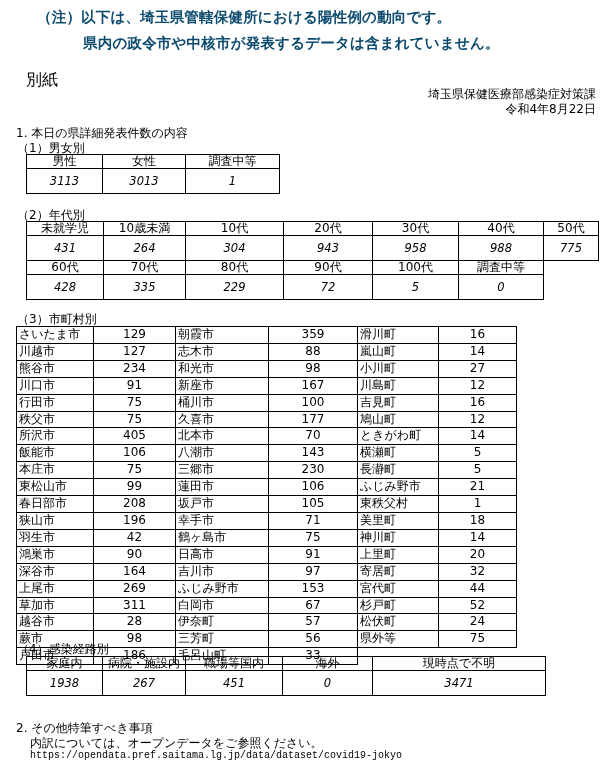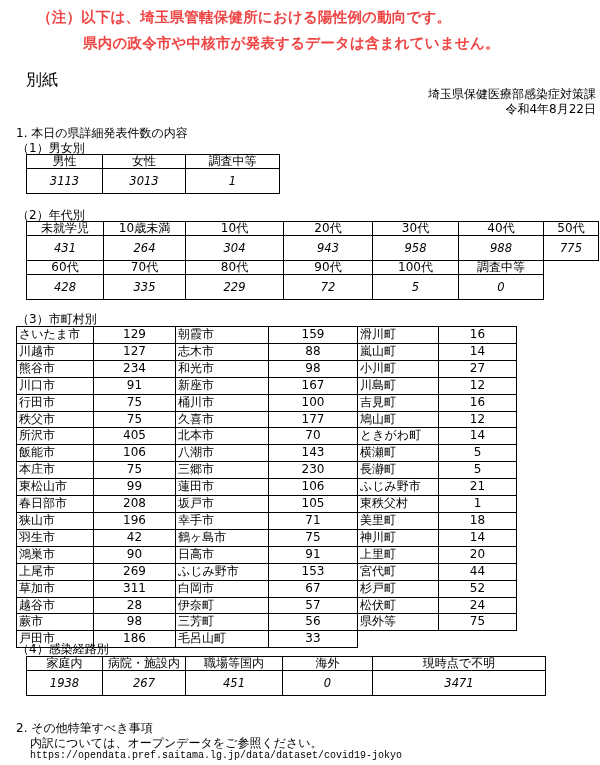--- a/index.html
+++ b/index.html
@@ -1,19 +1,19 @@
 <!DOCTYPE html>
 <html><head>
 <meta charset="utf-8">
 <style>
   html, body { margin:0; padding:0; background:#ffffff; }
   body { width:600px; height:765px; position:relative; overflow:hidden;
          font-family: "DejaVu Sans", "Liberation Sans", sans-serif; color:#000; }
   .abs { position:absolute; }
-  .note { color:#ef4444; font-size:14.5px; font-weight:bold; white-space:nowrap; letter-spacing:0.2px; }
+  .note { color:#0c4a6e; font-size:14.5px; font-weight:bold; white-space:nowrap; letter-spacing:0.2px; }
   .title { font-size:16px; }
   .right { text-align:right; font-size:12px; white-space:nowrap; }
   .sec { font-size:12px; white-space:nowrap; }
   table { border-collapse:collapse; position:absolute; table-layout:fixed; }
   td { border:1px solid #000; padding:0; text-align:center; font-size:11.5px; white-space:nowrap; overflow:hidden; }
   td.hd { height:13px; line-height:13px; font-size:12px; }
   td.val { height:24px; line-height:24px;font-style:italic; }
   .t3 td { height:15.9px; line-height:15.9px; font-size:12px; }
   .t3 td.nm { text-align:left; padding-left:2px; }
   .blank { border:none !important; }
@@ -114,21 +114,21 @@
       <col style="width:93px">
     <col style="width:89px">
       <col style="width:81px">
       <col style="width:78px">
   </colgroup>
   <tbody id="muni-body">
       <tr>
         <td class="nm">さいたま市</td>
         <td>129</td>
         <td class="nm">朝霞市</td>
-        <td>159</td>
+        <td>359</td>
         <td class="nm">滑川町</td>
         <td>16</td>
       </tr>
       <tr>
         <td class="nm">川越市</td>
         <td>127</td>
         <td class="nm">志木市</td>
         <td>88</td>
         <td class="nm">嵐山町</td>
         <td>14</td>
@@ -221,20 +221,28 @@
         <td class="nm">神川町</td>
         <td>14</td>
       </tr>
       <tr>
         <td class="nm">鴻巣市</td>
         <td>90</td>
         <td class="nm">日高市</td>
         <td>91</td>
         <td class="nm">上里町</td>
         <td>20</td>
+      </tr>
+      <tr>
+        <td class="nm">深谷市</td>
+        <td>164</td>
+        <td class="nm">吉川市</td>
+        <td>97</td>
+        <td class="nm">寄居町</td>
+        <td>32</td>
       </tr>
       <tr>
         <td class="nm">上尾市</td>
         <td>269</td>
         <td class="nm">ふじみ野市</td>
         <td>153</td>
         <td class="nm">宮代町</td>
         <td>44</td>
       </tr>
       <tr>

